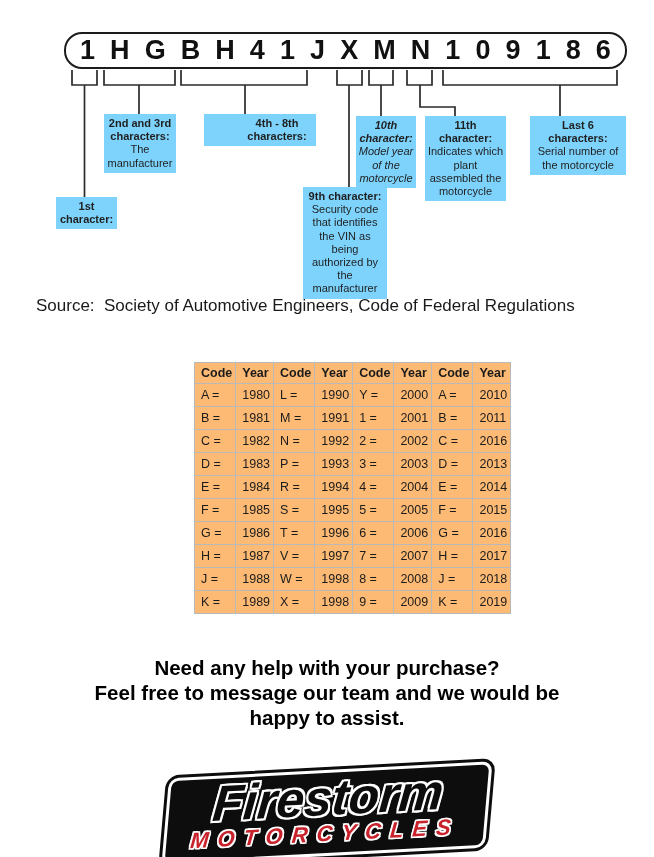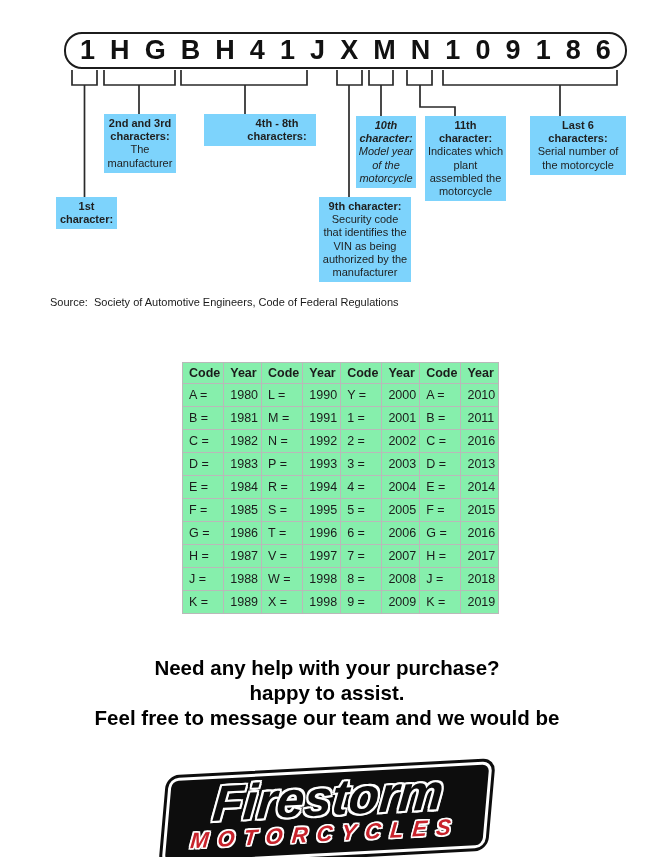--- a/index.html
+++ b/index.html
@@ -44,41 +44,41 @@
     text-align: center;
     font-size: 11px;
     line-height: 1.2;
     color: #1f1f1f;
     padding: 3px 2px;
   }
   .co-title { font-weight: bold; }
   #co-1st   { left: 56px;  top: 197px; width: 61px; }
   #co-2nd   { left: 104px; top: 114px; width: 72px; }
   #co-4th   { left: 204px; top: 114px; width: 112px; padding-left: 36px; }
-  #co-9th   { left: 303px; top: 197px; width: 92px; margin-left: 16px; }
+  #co-9th   { left: 303px; top: 187px; width: 84px; }
   #co-10th  { left: 356px; top: 116px; width: 60px; font-style: italic; }
   #co-11th  { left: 425px; top: 116px; width: 81px; }
   #co-last6 { left: 518px; top: 116px; width: 96px; margin-left: 12px; }
 
   .source {
     position: absolute;
-    left: 50px; top: 296px;
-    font-size: 11px;
+    left: 36px; top: 296px;
+    font-size: 17px;
     color: #1a1a1a;
     white-space: pre;
   }
 
   
   .year-table {
     position: absolute;
-    left: 182px; top: 362px;
+    left: 194px; top: 362px;
     border-collapse: collapse;
     font-size: 12.5px;
     color: #1b1b1b;
-    background: #86efac;
+    background: #fdba74;
   }
   .year-table th, .year-table td {
     border: 1px solid #b9b9b9;
     text-align: left;
     padding: 3px 3px 3px 6px;
     white-space: nowrap;
   }
   .year-table th { font-weight: bold; padding-top: 3px; padding-bottom: 3px; }
   .year-table td { height: 23px; }
   .code-col { width: 37px; }
@@ -323,22 +323,22 @@
           <td class="code-col">9 =</td>
           <td class="year-col">2009</td>
           <td class="code-col">K =</td>
           <td class="year-col">2019</td>
         </tr>
       </tbody>
   </table>
 
   <div class="help">
     <div>Need any help with your purchase?</div>
+    <div>Feel free to message our team and we would be</div>
     <div>happy to assist.</div>
-    <div>Feel free to message our team and we would be</div>
   </div>
 
   <div class="logo-wrap">
     <div class="logo">
       <div class="logo-brand" style="color: rgb(13, 13, 13);">Firestorm</div>
       <div class="logo-sub" style="color: rgb(200, 35, 44);">MOTORCYCLES</div>
     </div>
   </div>
 
 </div>

